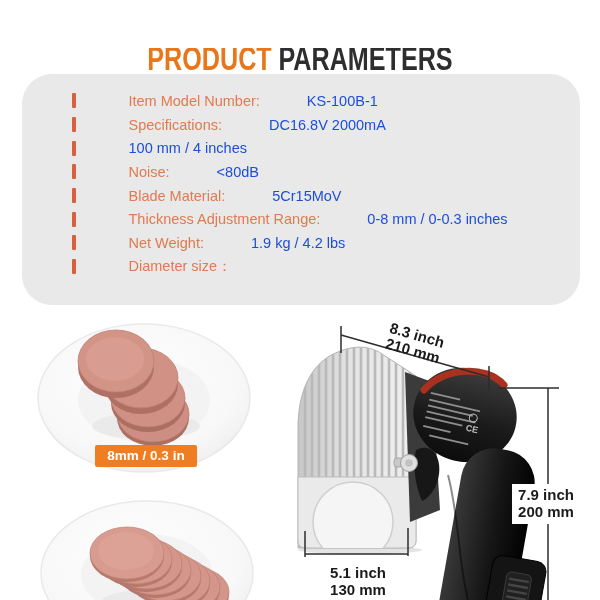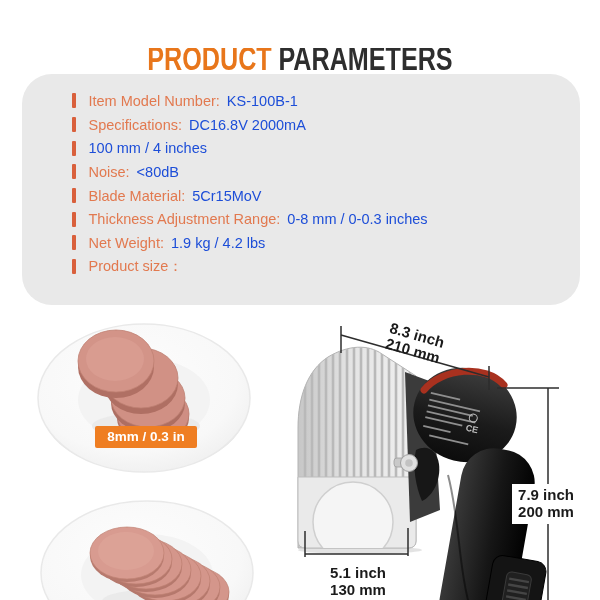--- a/index.html
+++ b/index.html
@@ -7,31 +7,31 @@
           font-family:"Liberation Sans", sans-serif;margin-top:48px;}
   
   .title{position:absolute;top:-7px;left:0;right:0;margin:0;text-align:center;
          font-size:34px;font-weight:bold;line-height:1.05;white-space:nowrap;
          transform:scaleX(.74);transform-origin:50% 0;}
   .t-orange{color:#e8761b;}
   .t-dark{color:#2e2e2e;margin-left:9px;}
   
   .spec-card{position:absolute;left:22px;top:26px;width:558px;height:231px;background:#e9e9e9;
              border-radius:30px;box-sizing:border-box;padding:15px 0 0 50px;}
-  .spec-row{display:flex;align-items:center;height:23.7px;font-size:14.5px;white-space:nowrap;}
+  .spec-row{display:flex;align-items:center;height:23.7px;font-size:14.5px;white-space:nowrap;gap:40px;}
   .tick{width:3.5px;height:15px;background:#d9603c;border-radius:1px;margin-right:13px;flex:none;}
   .spec-label{color:#e2794f;margin-right:7px;}
   .spec-value{color:#1d4ed8;}
   
   .plate{position:absolute;}
   .plate1{left:28px;top:266px;width:234px;height:164px;}
   .plate2{left:30px;top:443px;width:234px;height:160px;}
   .badge{position:absolute;background:#ef7e22;color:#ffffff;font-weight:bold;font-size:13.5px;
          text-align:center;line-height:22px;height:22px;border-radius:2px;}
-  .badge1{left:95px;top:378px;width:102px;}
+  .badge1{left:95px;top:397px;width:102px;}
   .badge2{left:93px;top:574px;width:85px;}
   
   .product{position:absolute;left:290px;top:262px;width:310px;height:336px;}
   .dim-line{stroke:#2d2d2d;stroke-width:1.5;fill:none;}
   .dim-text{font-family:"Liberation Sans", sans-serif;font-size:15px;font-weight:bold;fill:#1b1b1b;}
   .label-line{fill:#8f8f8f;}
   .ce-text{font-family:"Liberation Sans", sans-serif;font-size:9px;font-weight:bold;fill:#bfbfbf;}
 </style>
 </head>
 <body>
@@ -70,21 +70,21 @@
         <span class="spec-label">Thickness Adjustment Range:</span>
         <span class="spec-value">0-8 mm / 0-0.3 inches</span>
       </div>
     <div class="spec-row">
         <span class="tick"></span>
         <span class="spec-label">Net Weight:</span>
         <span class="spec-value">1.9 kg / 4.2 lbs</span>
       </div>
     <div class="spec-row">
         <span class="tick"></span>
-        <span class="spec-label">Product size：</span>
+        <span class="spec-label">Diameter size：</span>
       </div>
   </section>
 
   <div class="plate plate1">
     <svg width="234" height="164" viewBox="0 0 234 164">
       <defs>
         <radialGradient id="gPlate" cx="45%" cy="38%" r="70%">
           <stop offset="0%" stop-color="#fdfdfd"></stop>
             <stop offset="70%" stop-color="#f8f8f8"></stop>
             <stop offset="100%" stop-color="#ededed"></stop>

